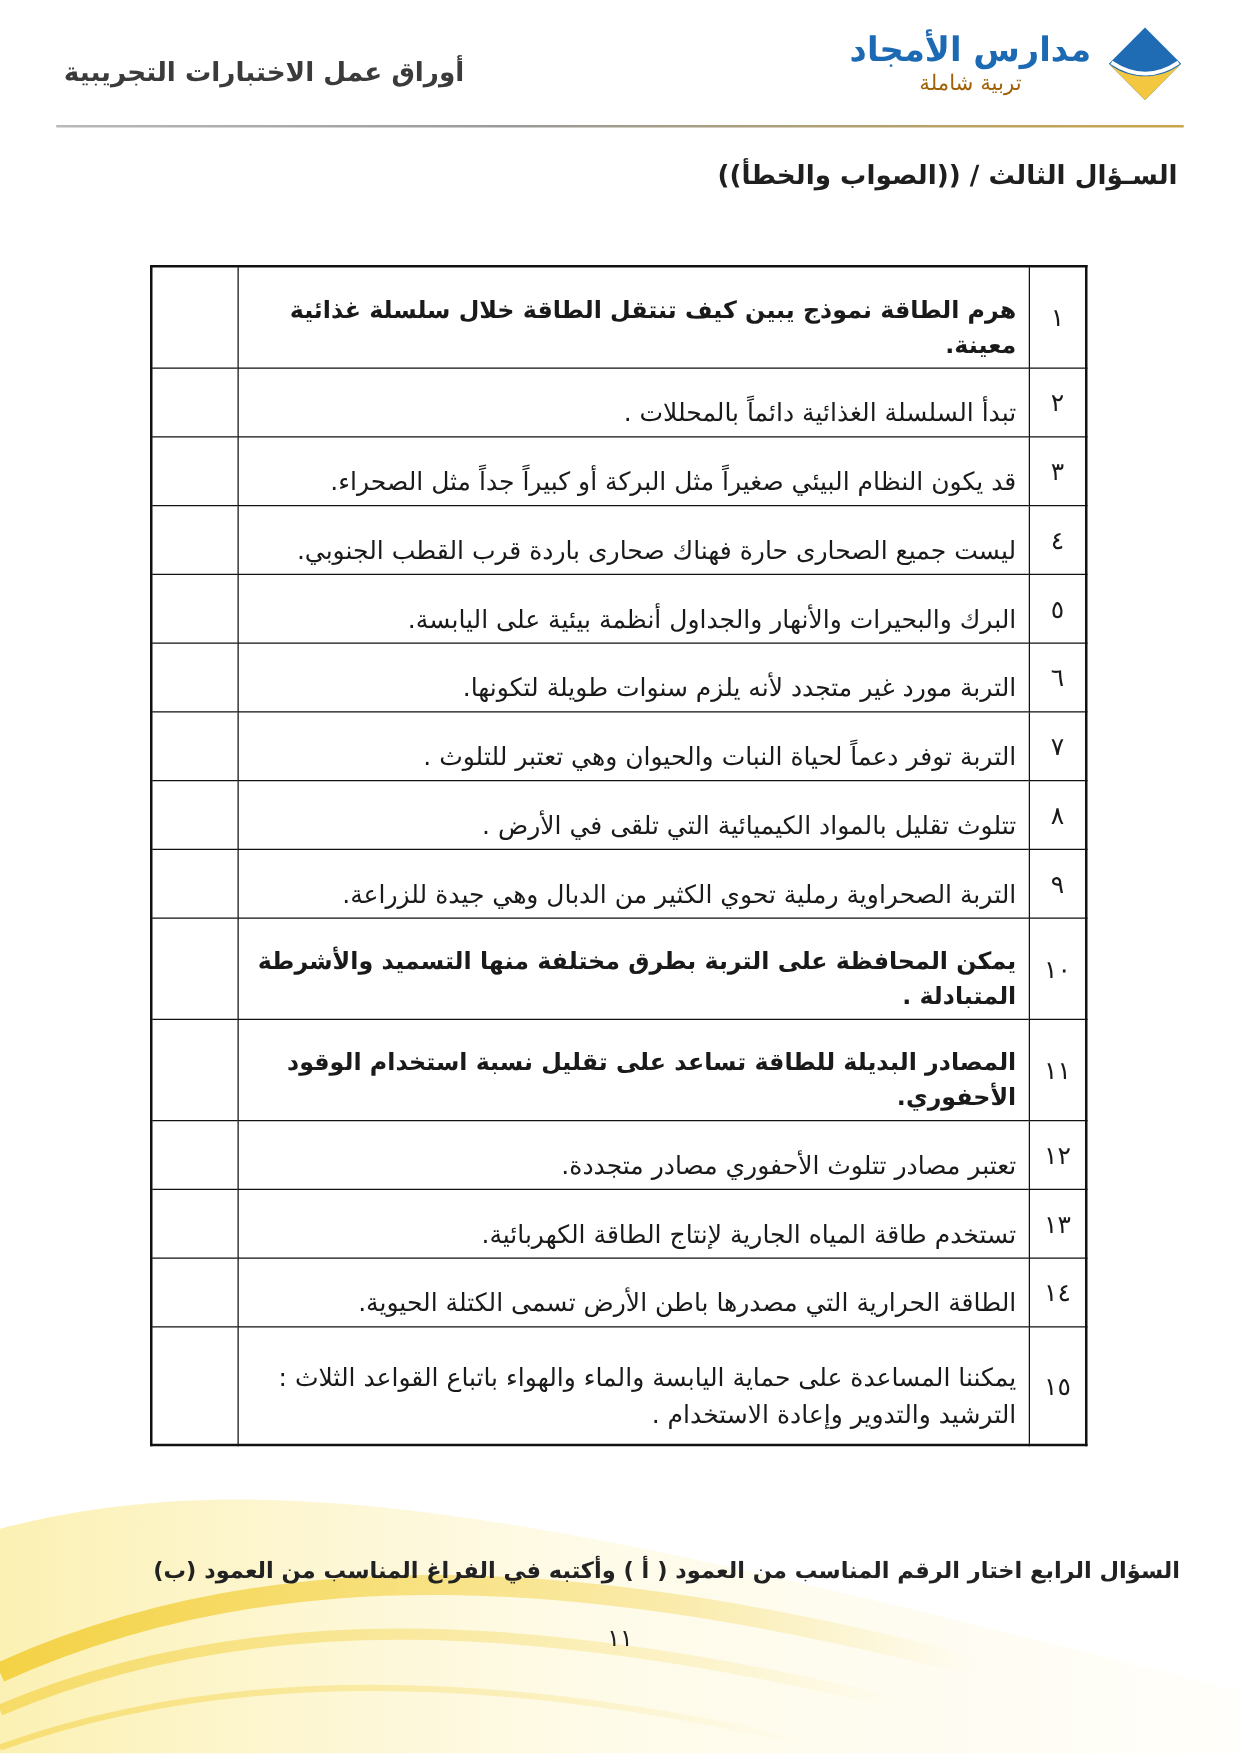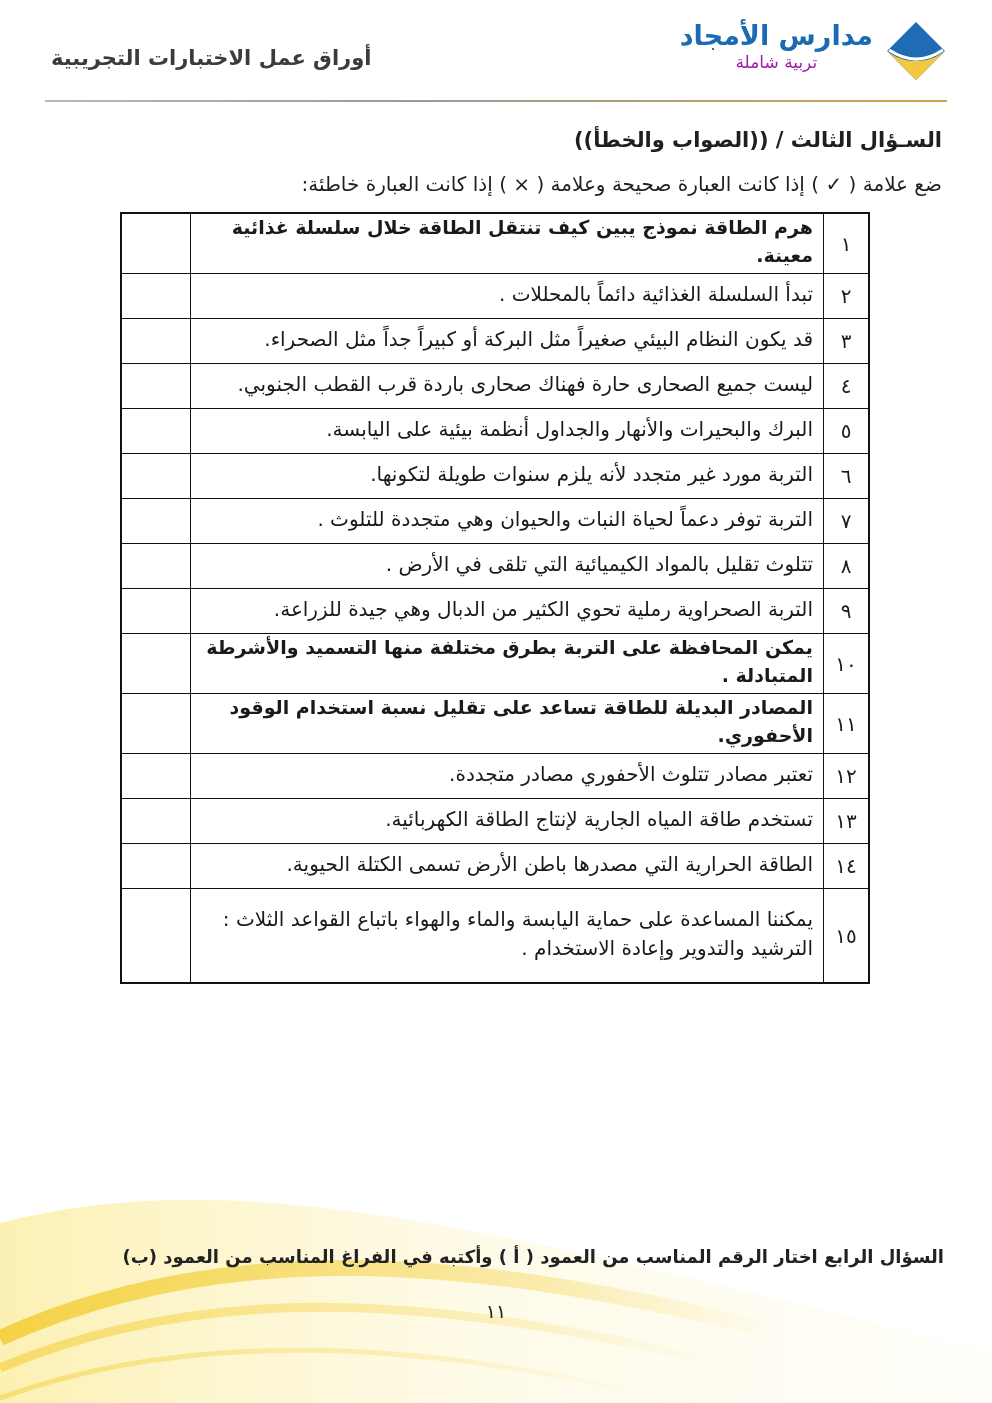--- a/index.html
+++ b/index.html
@@ -15,25 +15,25 @@
   
   .header{position:absolute;top:16px;left:45px;right:45px;height:82px;}
   .worksheet-title{
     position:absolute;left:6px;top:30px;
     font-size:21px;font-weight:bold;color:#3b3b3b;
     direction:rtl;
     text-align:center;
   }
   .logo{
     position:absolute;right:0;top:4px;
-    display:flex;align-items:flex-start;gap:12px;
+    display:flex;align-items:center;gap:12px;
   }
   .logo-text{display:flex;flex-direction:column;align-items:center;line-height:1.15;}
   .school-name{font-size:27px;font-weight:bold;color:#1c6ab3;}
-  .school-tagline{font-size:17px;color:#a21caf;margin-top:2px;}
+  .school-tagline{font-size:17px;color:#a16207;margin-top:2px;}
   .diamond{width:62px;height:62px;display:block;}
   .header-divider{
     position:absolute;top:100px;left:45px;right:45px;height:2px;
     background:linear-gradient(to left,#c8a64b,#9a9a9a 60%,#b9b9b9);
   }
   
   .q3-title{
     position:absolute;top:128px;right:50px;
     font-size:21px;font-weight:600;color:#1f1f1f;
   }
@@ -48,21 +48,21 @@
     border:2px solid #111;
     table-layout:fixed;
   }
   table.statements td{
     border:1.5px solid #111;
     vertical-align:middle;
   }
   td.num{width:40px;text-align:center;font-size:20px;padding:2px;}
   td.stmt{
     text-align:right;font-size:20px;line-height:1.45;
-    padding:0 10px 4px 8px;
+    padding:21px 10px 4px 8px;
   }
   td.ans{width:66px;}
   tr.row{height:45px;}
   tr.tall{height:94px;}
   tr.bold td.stmt{font-weight:bold;font-size:19px;}
   
   .q4-title{
     position:absolute;top:1246px;right:48px;
     font-size:18px;font-weight:bold;color:#222;
     z-index:2;
@@ -91,21 +91,20 @@
       </svg>
       <div class="logo-text">
         <div class="school-name">مدارس الأمجاد</div>
         <div class="school-tagline">تربية شاملة</div>
       </div>
     </div>
   </div>
   <div class="header-divider"></div>
 
   <div class="q3-title">السـؤال الثالث / ((الصواب والخطأ))</div>
-  <div class="q3-instruction">ضع علامة  ( ✓ ) إذا كانت العبارة صحيحة وعلامة  ( × ) إذا كانت العبارة خاطئة:</div>
 
   <table class="statements">
     <tbody>
       <tr class="row bold">
         <td class="num">١</td>
         <td class="stmt">هرم الطاقة نموذج يبين كيف تنتقل الطاقة خلال سلسلة غذائية معينة.</td>
         <td class="ans"></td>
       </tr>
       <tr class="row">
         <td class="num">٢</td>
@@ -127,21 +126,21 @@
         <td class="stmt">البرك والبحيرات والأنهار والجداول أنظمة بيئية على اليابسة.</td>
         <td class="ans"></td>
       </tr>
       <tr class="row">
         <td class="num">٦</td>
         <td class="stmt">التربة مورد غير متجدد لأنه يلزم سنوات طويلة لتكونها.</td>
         <td class="ans"></td>
       </tr>
       <tr class="row">
         <td class="num">٧</td>
-        <td class="stmt">التربة توفر دعماً لحياة النبات والحيوان وهي متجددة للتلوث .</td>
+        <td class="stmt">التربة توفر دعماً لحياة النبات والحيوان وهي تعتبر للتلوث .</td>
         <td class="ans"></td>
       </tr>
       <tr class="row">
         <td class="num">٨</td>
         <td class="stmt">تتلوث تقليل بالمواد الكيميائية التي تلقى في الأرض .</td>
         <td class="ans"></td>
       </tr>
       <tr class="row">
         <td class="num">٩</td>
         <td class="stmt">التربة الصحراوية رملية تحوي الكثير من الدبال وهي جيدة للزراعة.</td>

